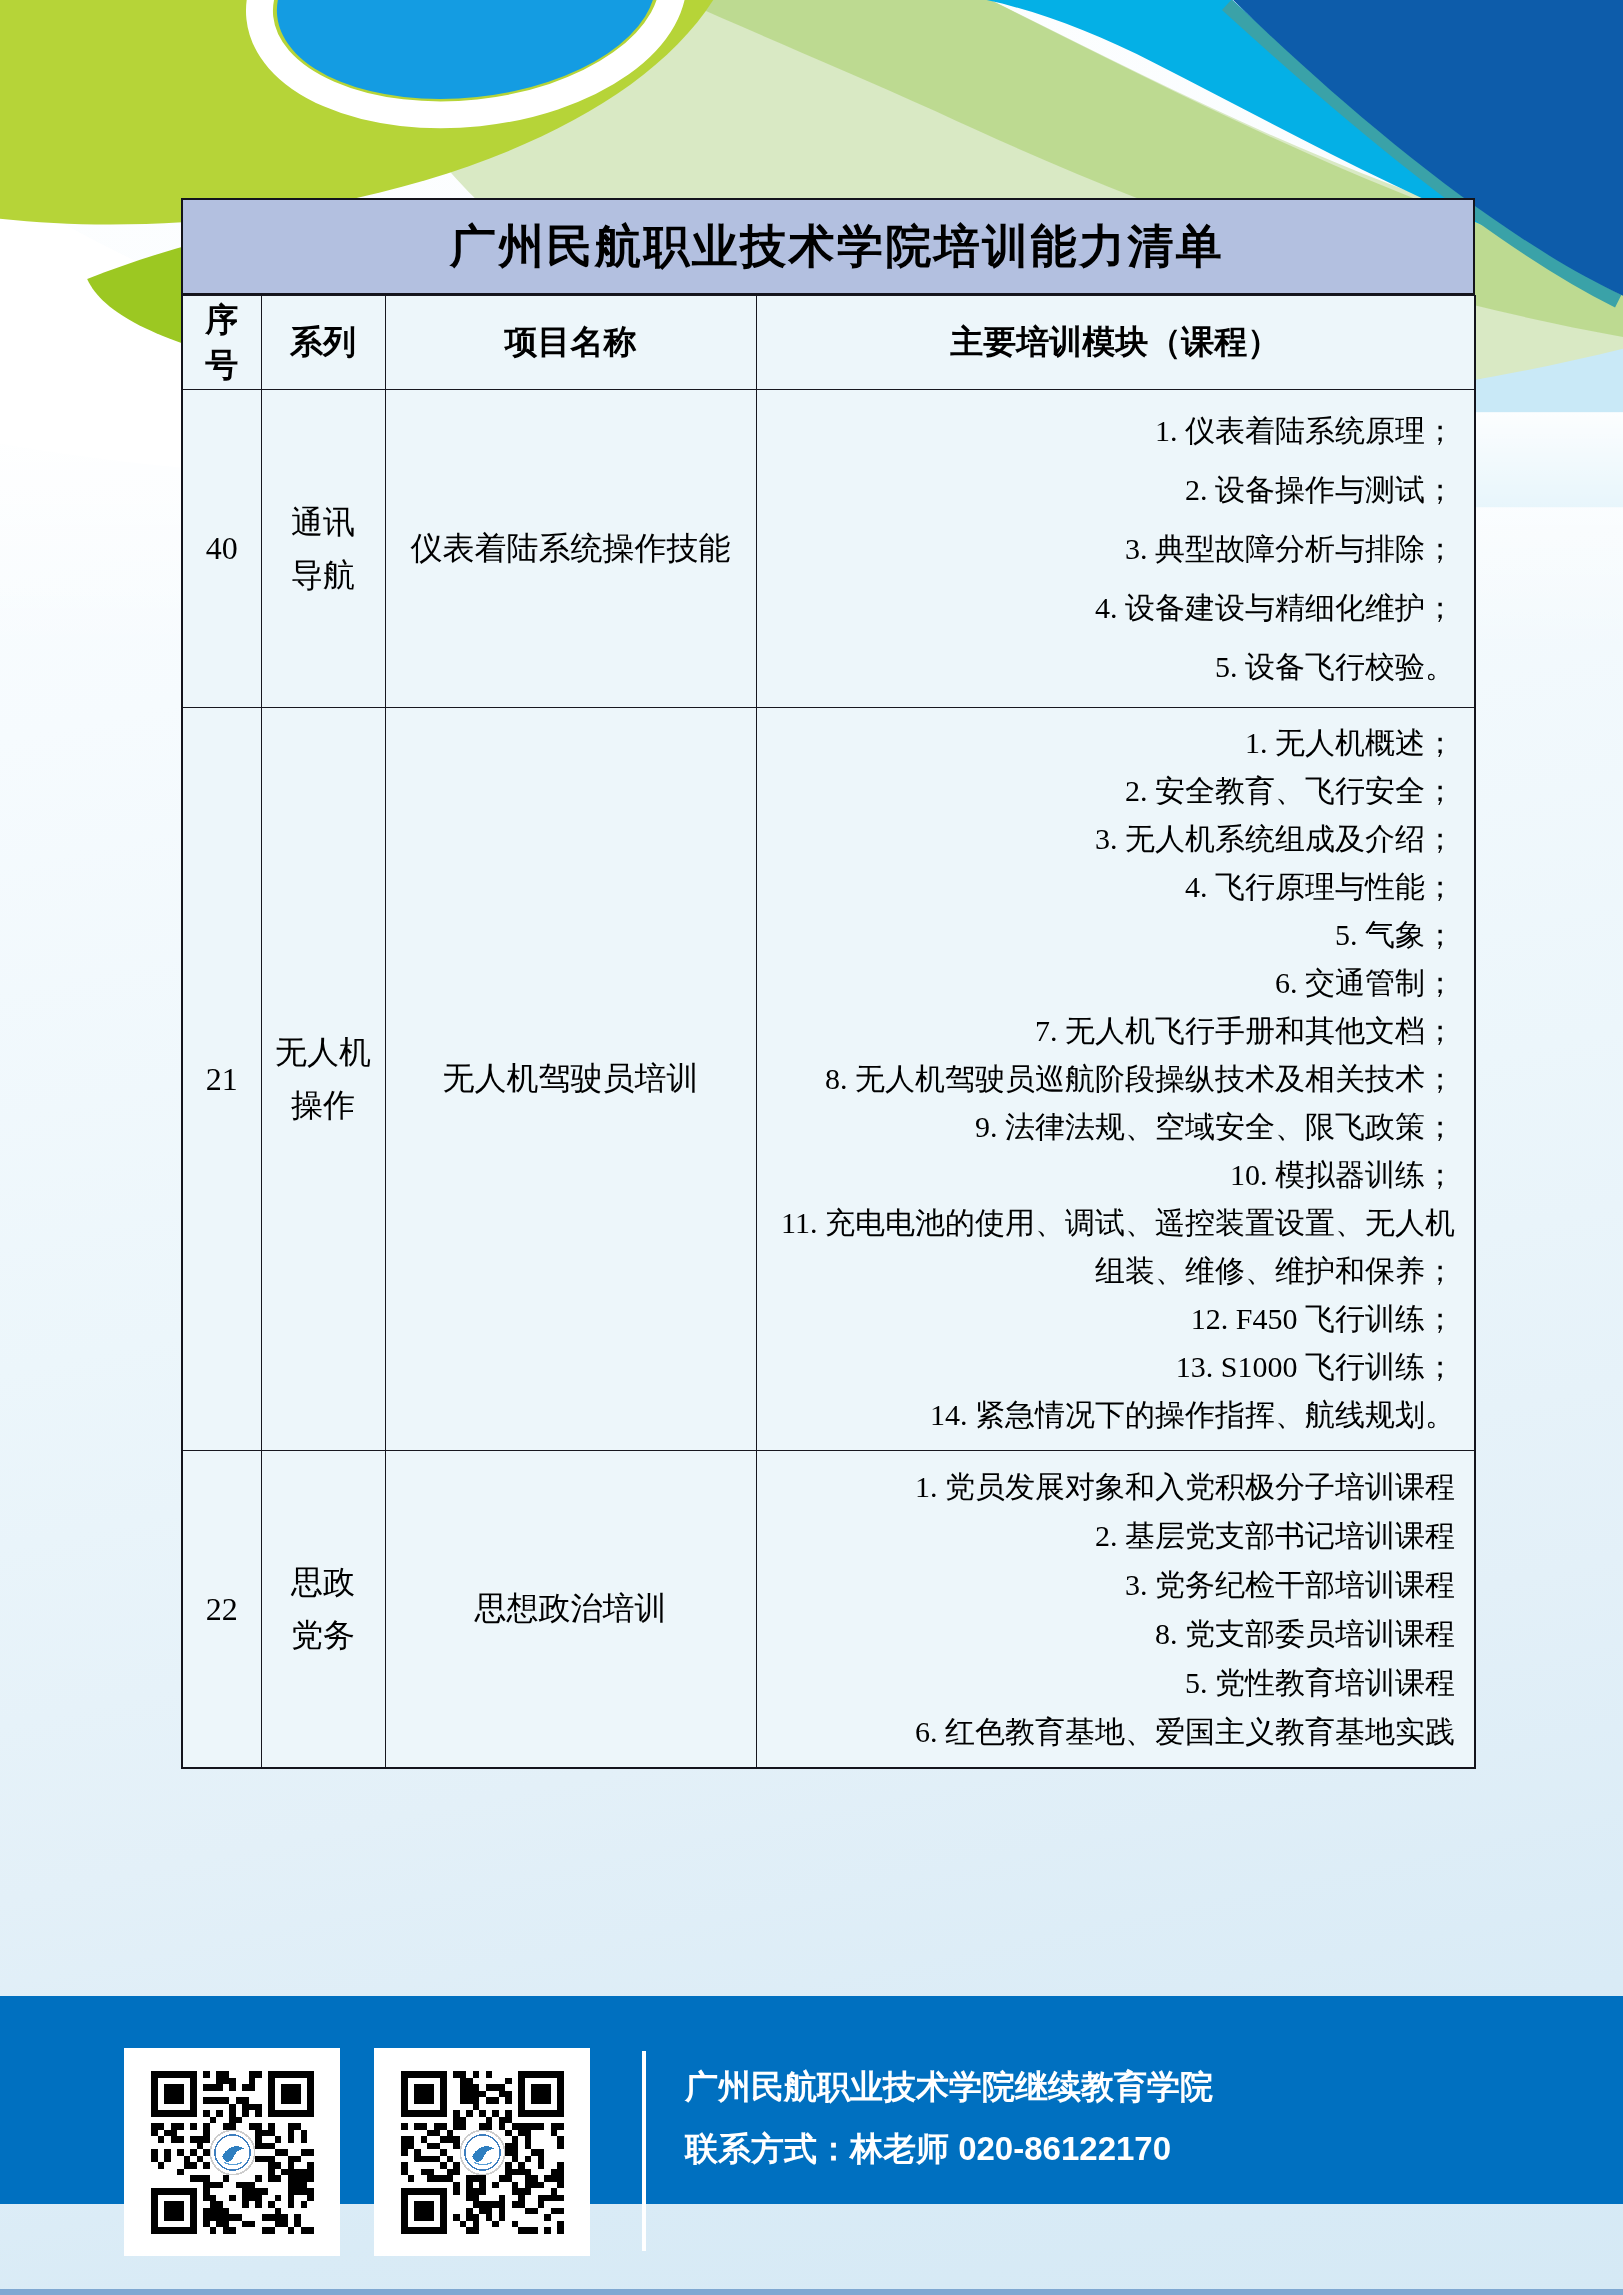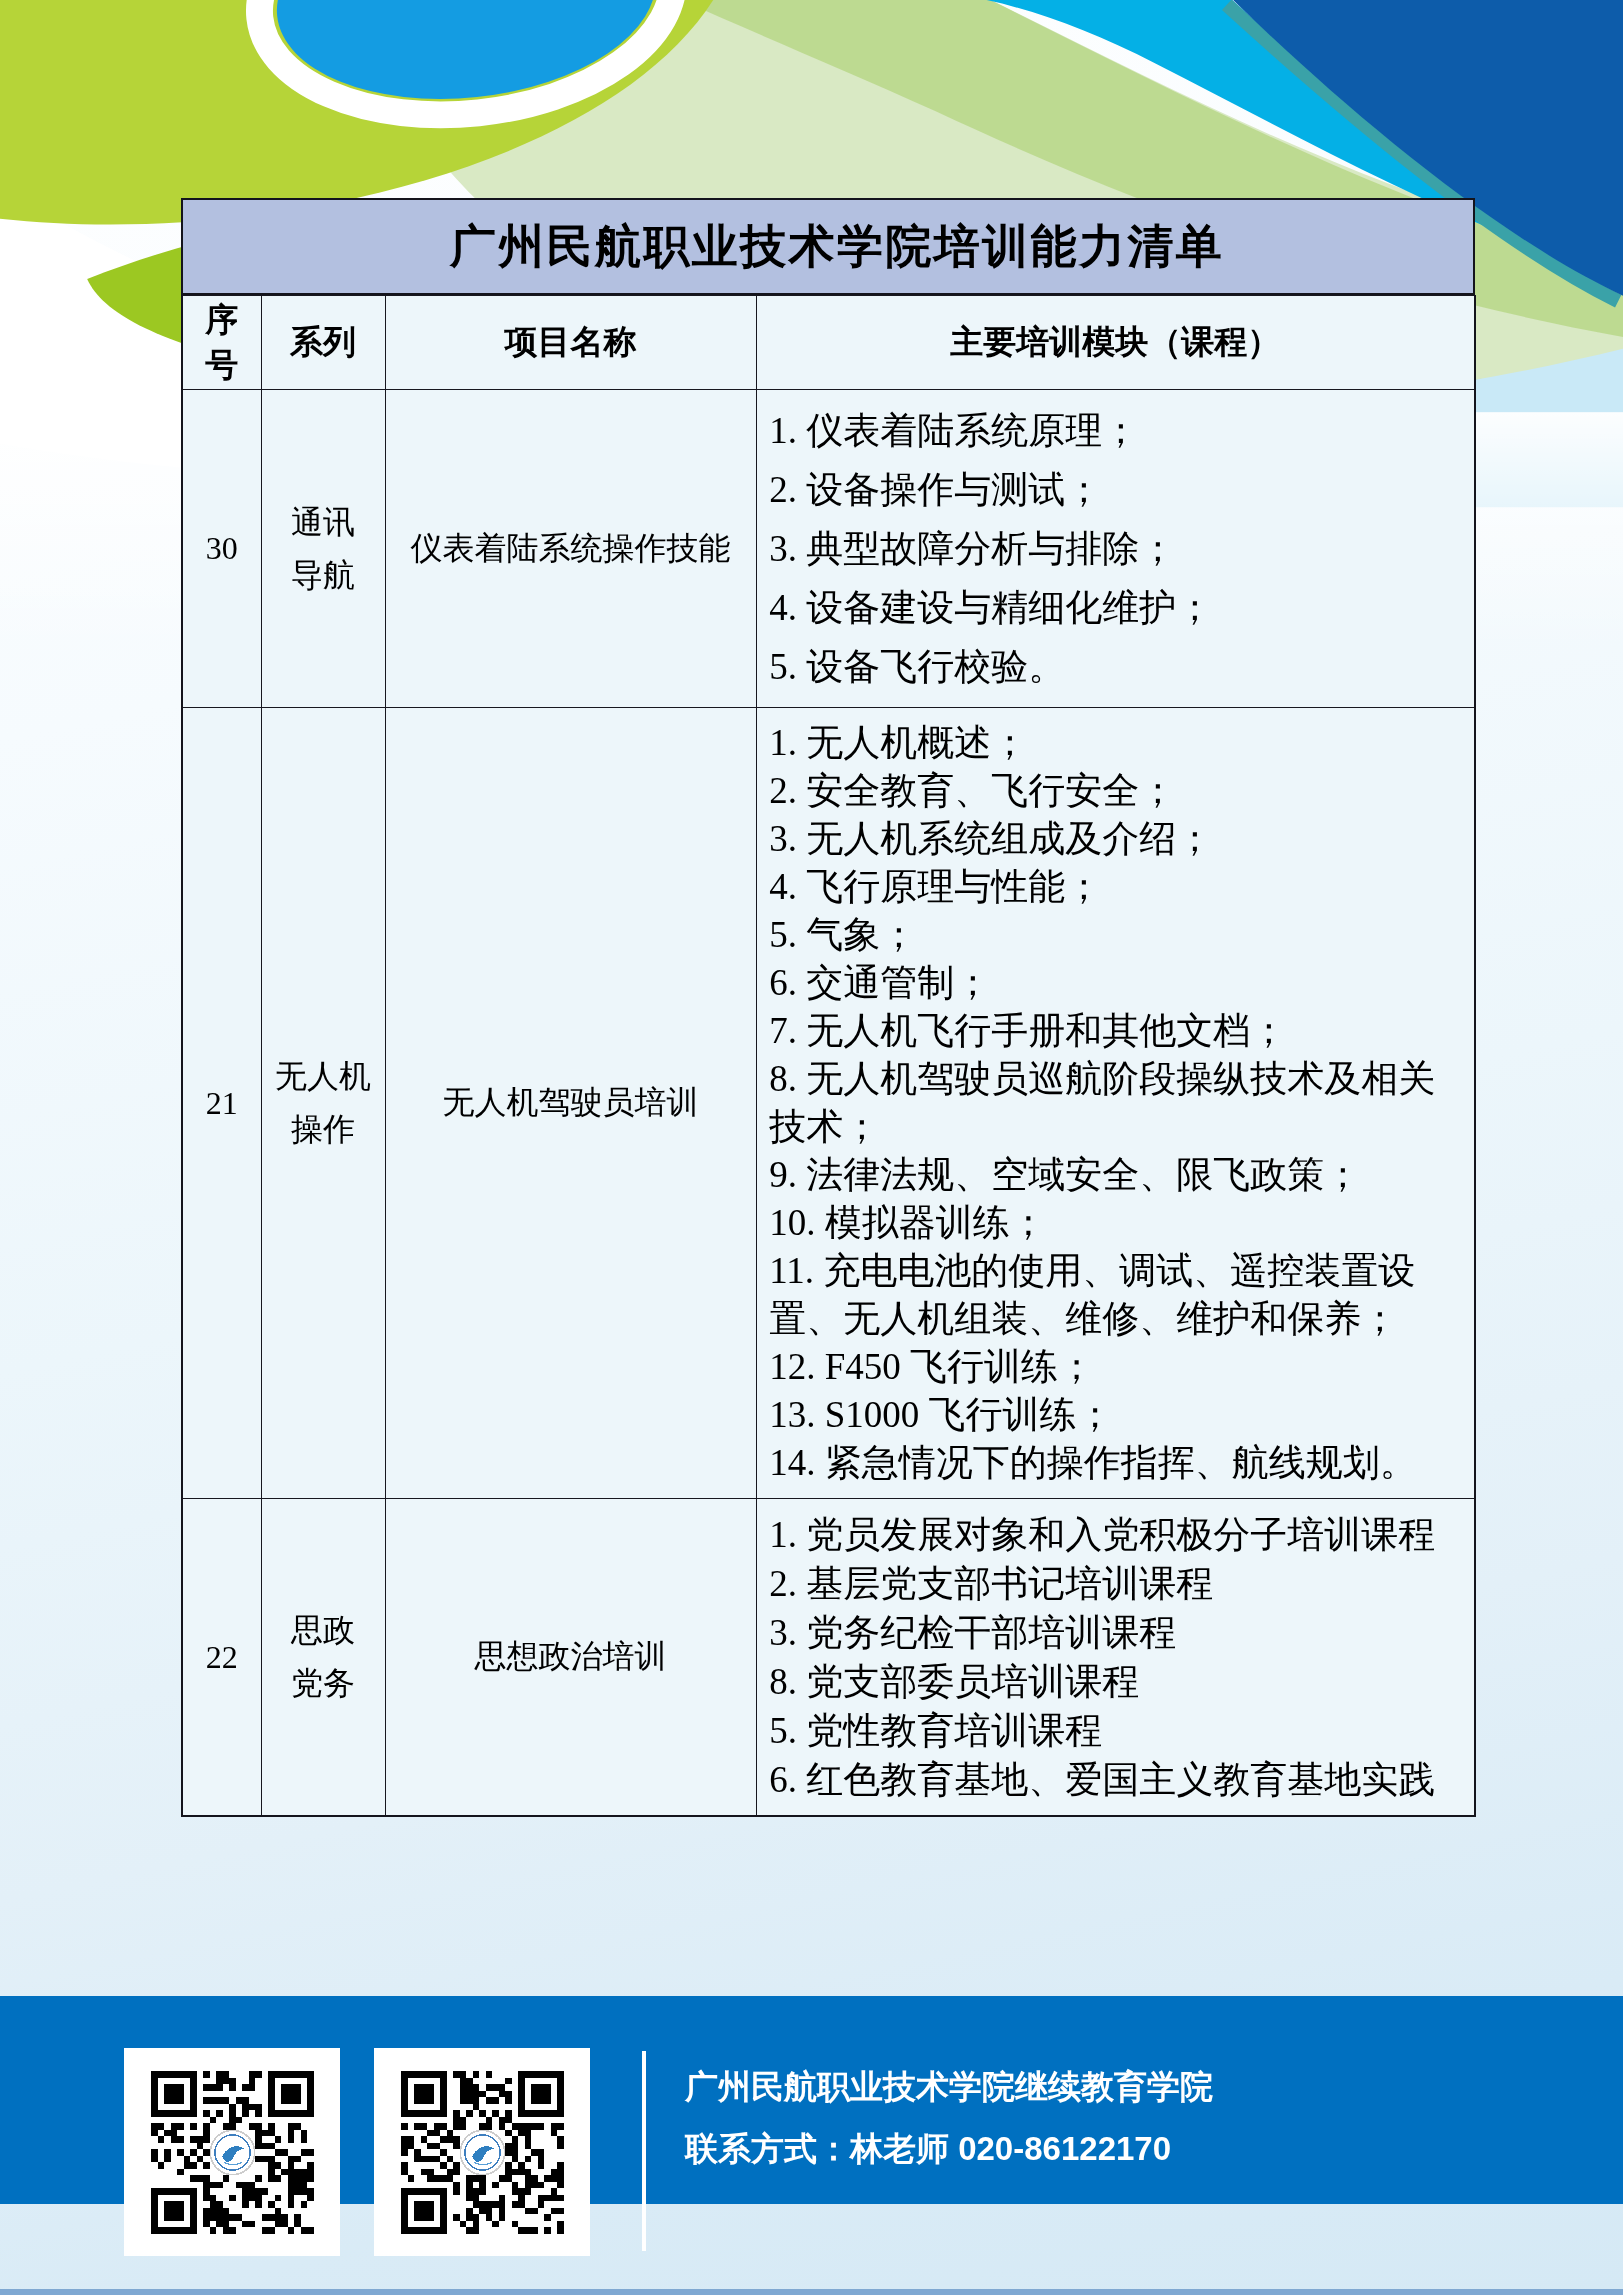--- a/index.html
+++ b/index.html
@@ -29,21 +29,21 @@
   thead th{
     height:94px;font-family:"Liberation Sans",sans-serif;
     font-weight:bold;font-size:33px;text-align:center;vertical-align:middle;
     line-height:1.35;padding:0;
   }
   td.cell-no,td.cell-series,td.cell-project{
     text-align:center;vertical-align:middle;font-size:32px;padding:0 4.8px;
   }
   td.cell-series{line-height:1.65;}
   td.cell-modules{
-    vertical-align:middle;font-size:37px;text-align:left;
+    vertical-align:middle;font-size:30px;text-align:right;
     padding:11px 19px 11px 12.7px;
   }
   tr.r20 td{height:304px;}
   tr.r21 td{height:721px;}
   tr.r22 td{height:308px;border-radius:17px;}
   tr.r20 .cell-modules div{line-height:59px;}
   tr.r21 .cell-modules div{line-height:48px;font-family:Liberation Serif, serif;}
   tr.r22 .cell-modules div{line-height:49px;}
   
   .footer{position:absolute;left:0;top:1996px;width:1623px;height:208px;background:#0070c0;}
@@ -119,21 +119,21 @@
               <div>号</div>
             </div>
           </th>
         <th>系列</th>
         <th>项目名称</th>
         <th>主要培训模块（课程）</th>
       </tr>
     </thead>
     <tbody>
       <tr class="r20">
-        <td class="cell-no">30</td>
+        <td class="cell-no">40</td>
         <td class="cell-series">
             <div>通讯</div>
             <div>导航</div>
           </td>
         <td class="cell-project">仪表着陆系统操作技能</td>
         <td class="cell-modules">
             <div>1. 仪表着陆系统原理；</div>
             <div>2. 设备操作与测试；</div>
             <div>3. 典型故障分析与排除；</div>
             <div>4. 设备建设与精细化维护；</div>

